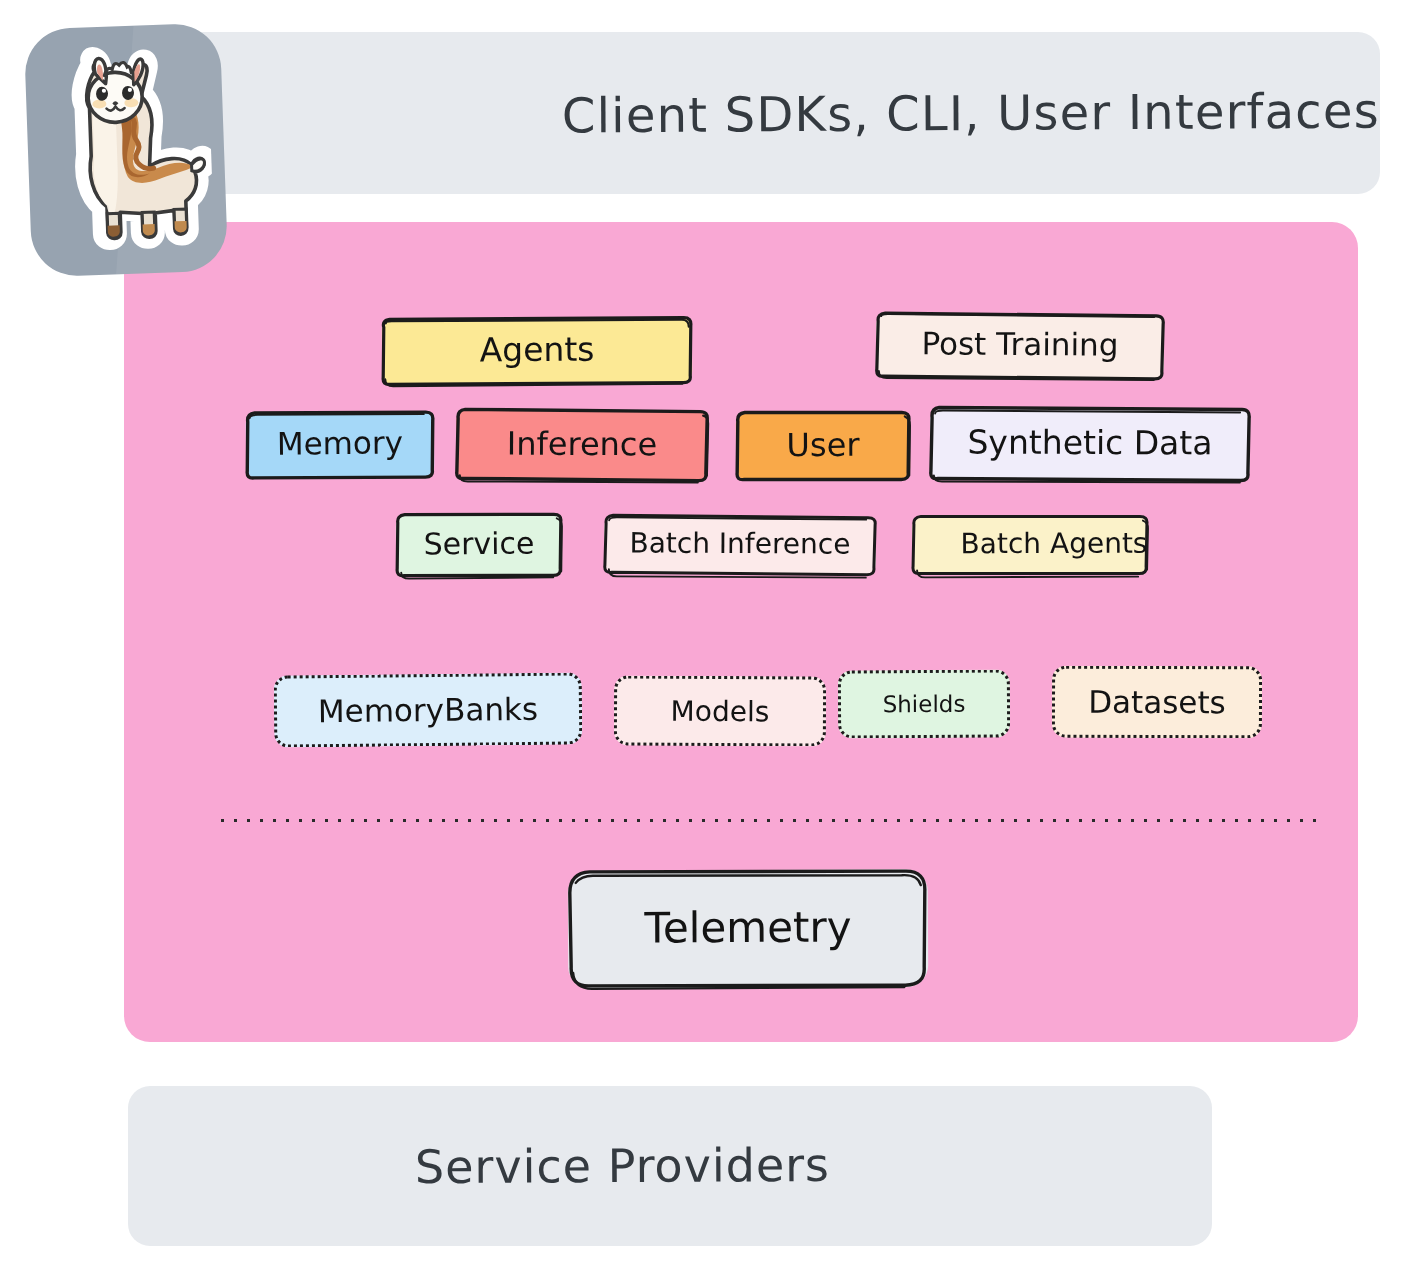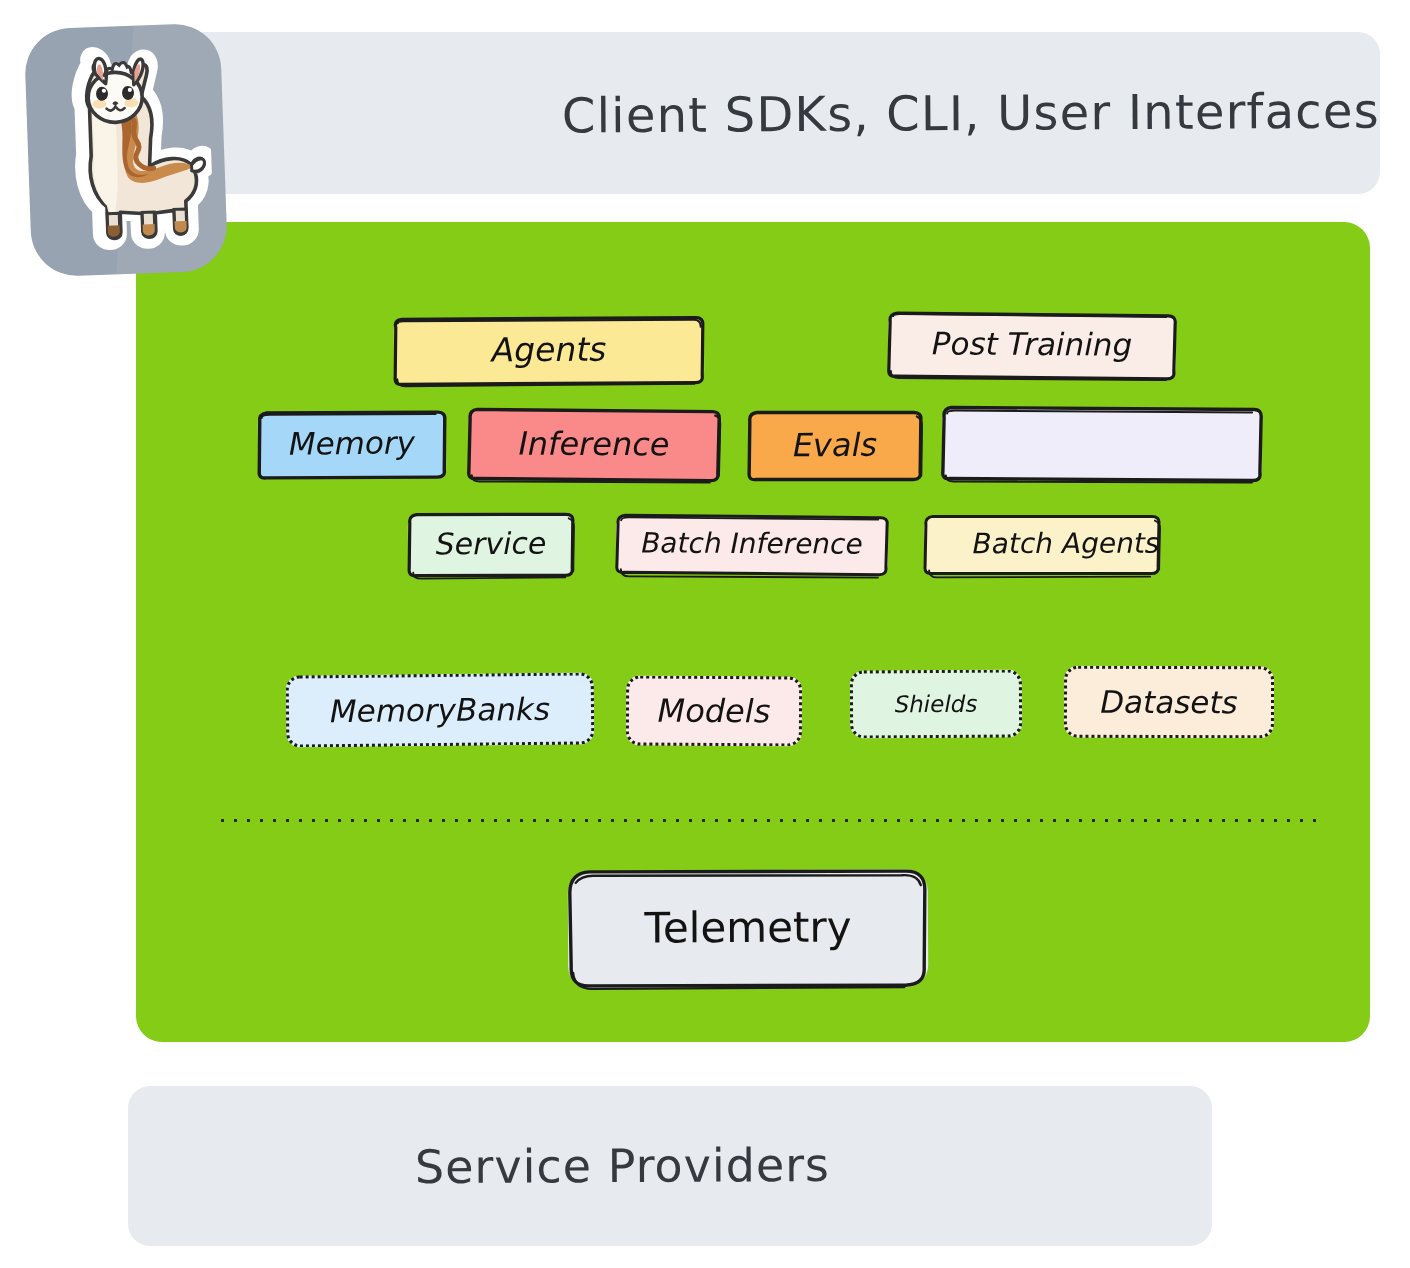--- a/index.html
+++ b/index.html
@@ -69,27 +69,26 @@
     left: 50%;
     top: 50%;
     transform: translate(-50%, -50%);
     width: 170px;
     height: 210px;
   }
 
   
   .main-panel {
     position: absolute;
-    left: 136px;
+    left: 124px;
     top: 222px;
     width: 1234px;
     height: 820px;
-    background: #84cc16;
+    background: #f9a8d4;
     border-radius: 26px;
-    font-style: italic;
   }
 
   
   .rbox {
     position: absolute;
     display: flex;
     align-items: center;
     justify-content: center;
     border-radius: 12px;
     color: #131313;
@@ -285,30 +284,31 @@
       </svg>
       <span class="rlabel">Inference</span>
     </div>
 
     <div class="rbox" style="left:612px; top:190px; width:174px; height:68px; font-size:32px; transform:rotate(-0.4deg);">
       <div class="fill" style="background:#F9A949;"></div>
       <svg class="rough" viewBox="0 0 186 80" preserveAspectRatio="none">
         <path d="M8 15 Q7 7 15 6 L172 7 Q180 7 179 15 L178 67 Q179 74 171 74 L14 73 Q6 74 7 66 Z" fill="none" stroke="#1b1b1b" stroke-width="3.4" stroke-linecap="round"></path>
         <path d="M175 11 Q180 13 180 20 L179 70" fill="none" stroke="#1b1b1b" stroke-width="2.2" stroke-linecap="round"></path>
       </svg>
-      <span class="rlabel">Evals</span>
+      <span class="rlabel">User</span>
     </div>
 
     <div class="rbox" style="left:806px; top:186px; width:320px; height:72px; font-size:33px; transform:rotate(0.2deg);">
       <div class="fill" style="background:#F0EDFA;"></div>
       <svg class="rough" viewBox="0 0 332 84" preserveAspectRatio="none">
         <path d="M8 16 Q7 7 15 6 L318 7 Q326 7 325 16 L324 71 Q325 78 317 78 L14 77 Q6 78 7 70 Z" fill="none" stroke="#1b1b1b" stroke-width="3.4" stroke-linecap="round"></path>
         <path d="M11 12 Q11 9 19 9 L316 10" fill="none" stroke="#1b1b1b" stroke-width="2" stroke-linecap="round"></path>
         <path d="M10 74 Q10 80 18 80 L316 80" fill="none" stroke="#1b1b1b" stroke-width="2" stroke-linecap="round"></path>
       </svg>
+      <span class="rlabel">Synthetic Data</span>
     </div>
 
     <div class="rbox" style="left:272px; top:292px; width:166px; height:62px; font-size:30px; transform:rotate(-0.5deg);">
       <div class="fill" style="background:#DFF5E1;"></div>
       <svg class="rough" viewBox="0 0 178 74" preserveAspectRatio="none">
         <path d="M8 14 Q7 7 15 6 L164 7 Q172 7 171 14 L170 61 Q171 68 163 68 L14 67 Q6 68 7 60 Z" fill="none" stroke="#1b1b1b" stroke-width="3.2" stroke-linecap="round"></path>
         <path d="M167 11 Q172 13 172 19 L171 64" fill="none" stroke="#1b1b1b" stroke-width="2" stroke-linecap="round"></path>
         <path d="M11 64 Q11 70 19 70 L163 70" fill="none" stroke="#1b1b1b" stroke-width="1.9" stroke-linecap="round"></path>
       </svg>
       <span class="rlabel">Service</span>
@@ -331,21 +331,21 @@
         <path d="M237 11 Q242 13 242 19 L241 60" fill="none" stroke="#1b1b1b" stroke-width="1.9" stroke-linecap="round"></path>
         <path d="M11 60 Q11 67 19 67 L232 67" fill="none" stroke="#1b1b1b" stroke-width="1.9" stroke-linecap="round"></path>
       </svg>
       <span class="rlabel">Batch Agents</span>
     </div>
 
     <div class="dotbox" style="left:150px; top:452px; width:308px; height:72px; font-size:31px; background:#DCEEFB; transform:rotate(-0.6deg);">
       <span>MemoryBanks</span>
     </div>
 
-    <div class="dotbox" style="left:490px; top:454px; width:176px; height:70px; font-size:32px; background:#FCEAEA; transform:rotate(0.3deg);">
+    <div class="dotbox" style="left:490px; top:454px; width:212px; height:70px; font-size:28px; background:#FCEAEA; transform:rotate(0.3deg);">
       <span>Models</span>
     </div>
 
     <div class="dotbox" style="left:714px; top:448px; width:172px; height:68px; font-size:23px; background:#DFF5E1; transform:rotate(-0.3deg);">
       <span>Shields</span>
     </div>
 
     <div class="dotbox" style="left:928px; top:444px; width:210px; height:72px; font-size:31px; background:#FCEDDB; transform:rotate(0.2deg);">
       <span>Datasets</span>
     </div>

